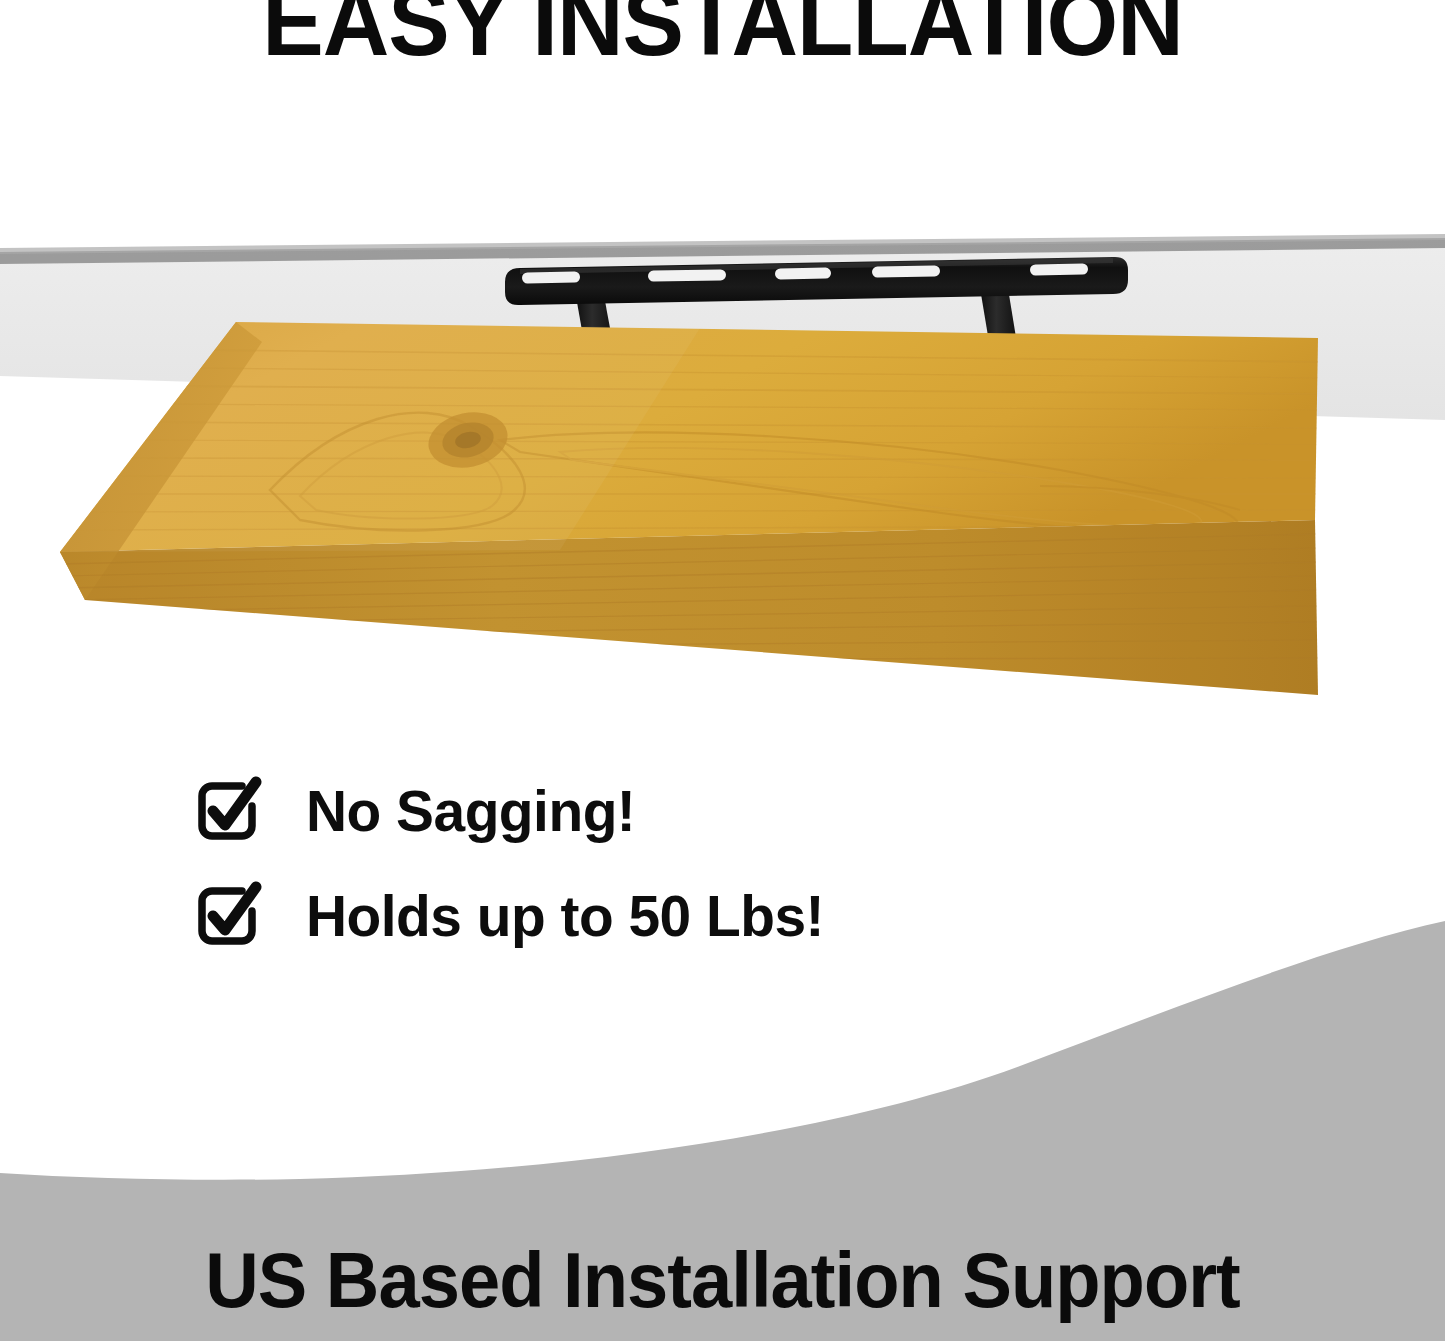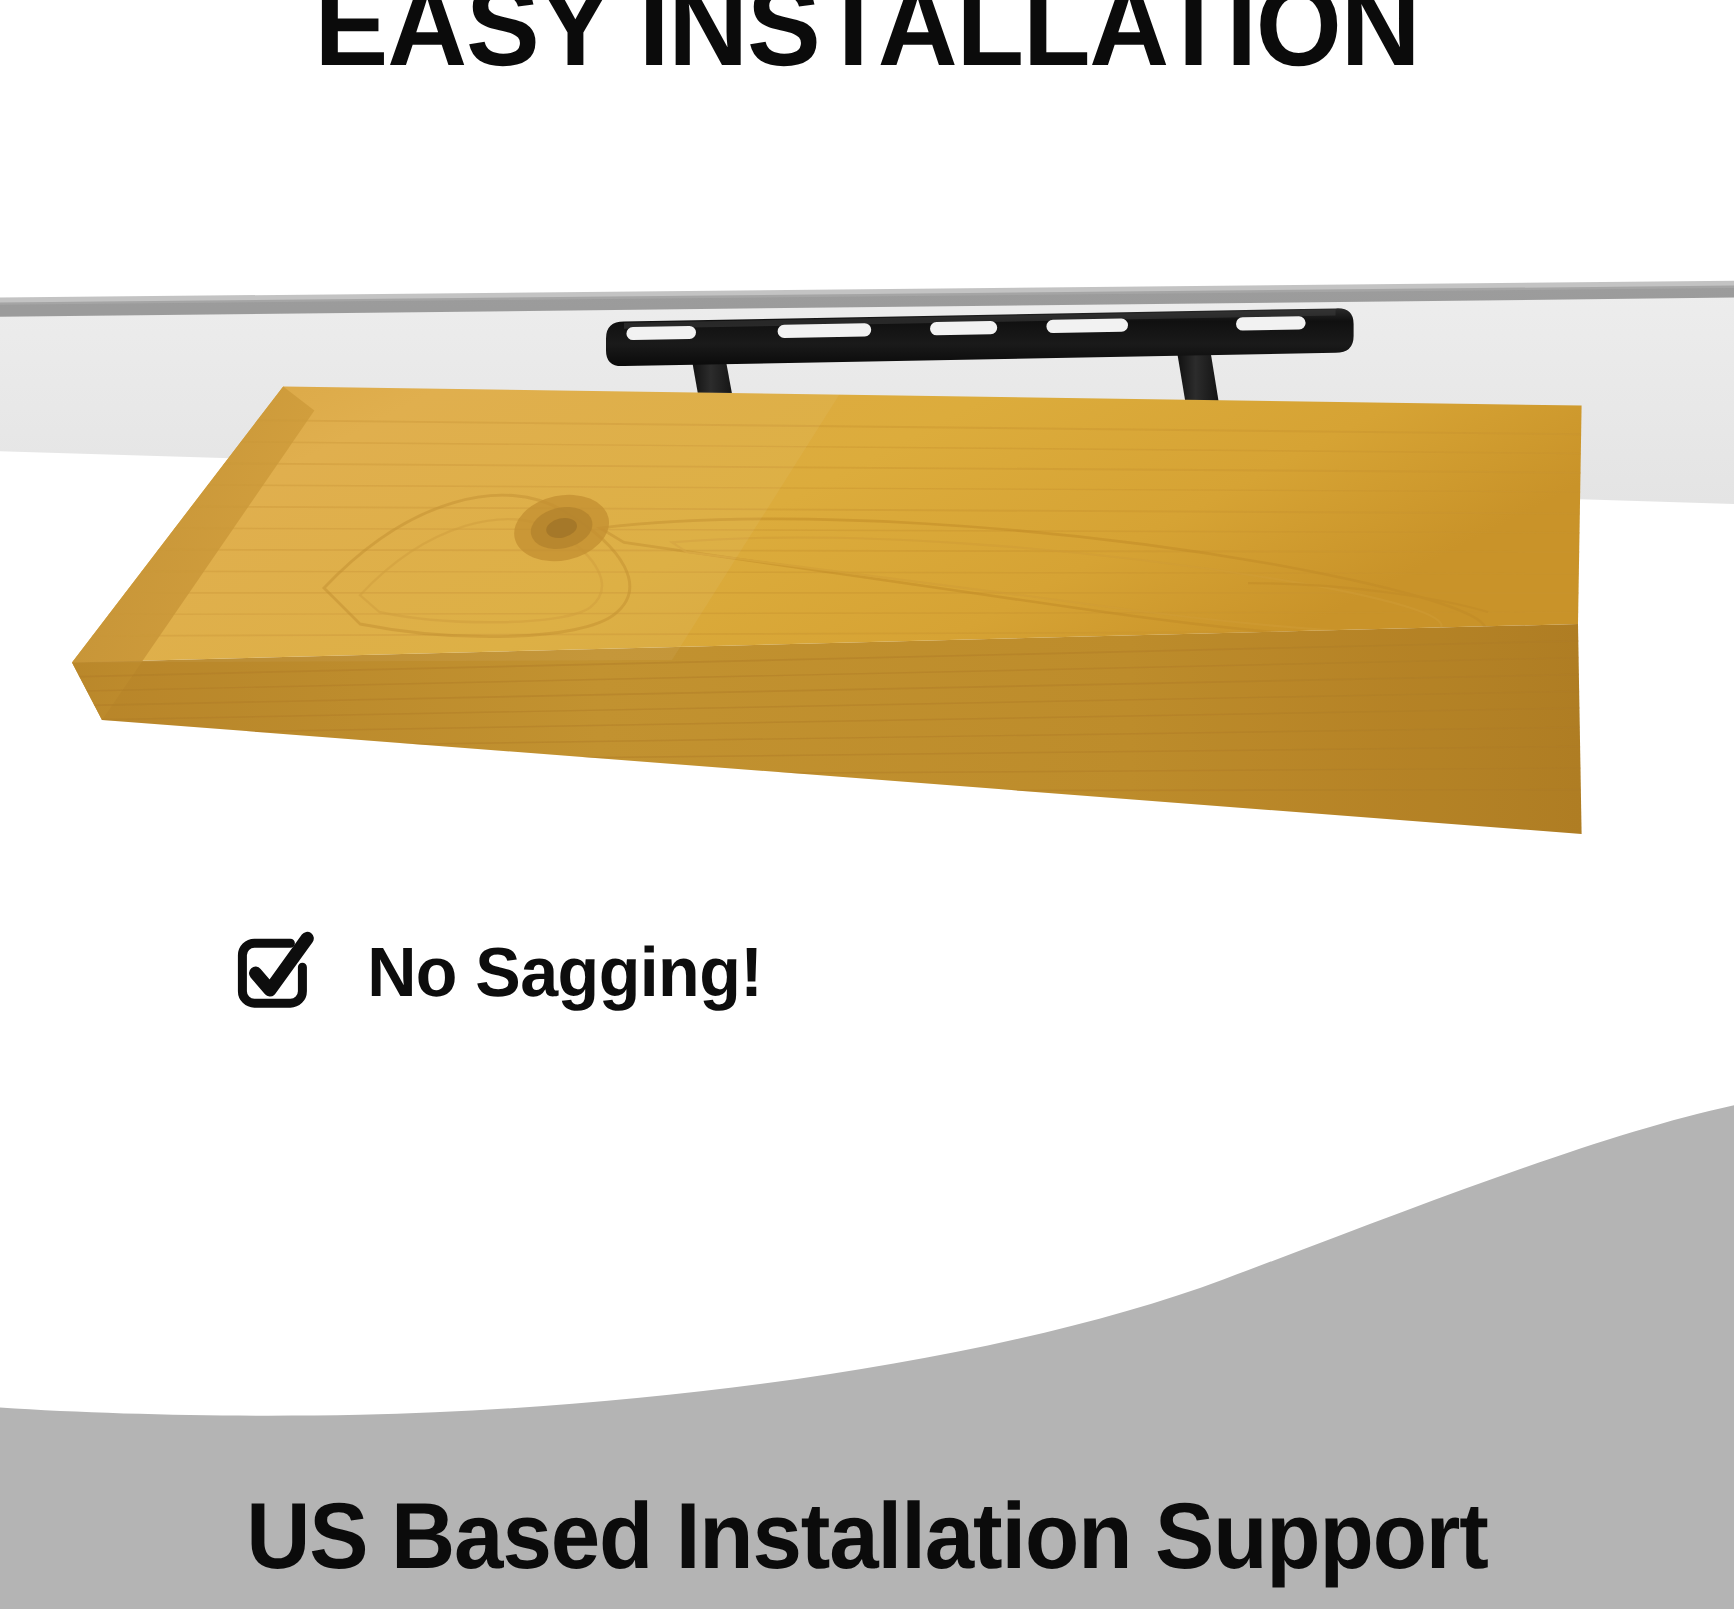--- a/index.html
+++ b/index.html
@@ -231,20 +231,29 @@
   <div class="feature-row">
     <span class="chk">
       <svg viewBox="0 0 62 62" xmlns="http://www.w3.org/2000/svg">
         <path d="M46,6 L16,6 A10,10 0 0 0 6,16 L6,46 A10,10 0 0 0 16,56 L46,56 A10,10 0 0 0 56,46 L56,26" fill="none" stroke="#0d0d0d" stroke-width="7.5" stroke-linecap="round"></path>
         <path d="M17,31 L29,45 L60,2" fill="none" stroke="#0d0d0d" stroke-width="11" stroke-linecap="round" stroke-linejoin="round"></path>
       </svg>
     </span>
     <span class="feature-label">No Sagging!</span>
   </div>
 
+  <div class="feature-row">
+    <span class="chk">
+      <svg viewBox="0 0 62 62" xmlns="http://www.w3.org/2000/svg">
+        <path d="M46,6 L16,6 A10,10 0 0 0 6,16 L6,46 A10,10 0 0 0 16,56 L46,56 A10,10 0 0 0 56,46 L56,26" fill="none" stroke="#0d0d0d" stroke-width="7.5" stroke-linecap="round"></path>
+        <path d="M17,31 L29,45 L60,2" fill="none" stroke="#0d0d0d" stroke-width="11" stroke-linecap="round" stroke-linejoin="round"></path>
+      </svg>
+    </span>
+    <span class="feature-label">Holds up to 50 Lbs!</span>
+  </div>
 
 
 </div>
 
 <div class="swoosh">
   <svg width="1445" height="440" viewBox="0 0 1445 440" xmlns="http://www.w3.org/2000/svg">
     <path d="M1445,20 C1330,45 1180,105 1020,165 C840,232 560,272 300,278 C200,280 90,278 0,272 L0,440 L1445,440 Z" fill="#b4b4b4"></path>
   </svg>
 </div>
 

